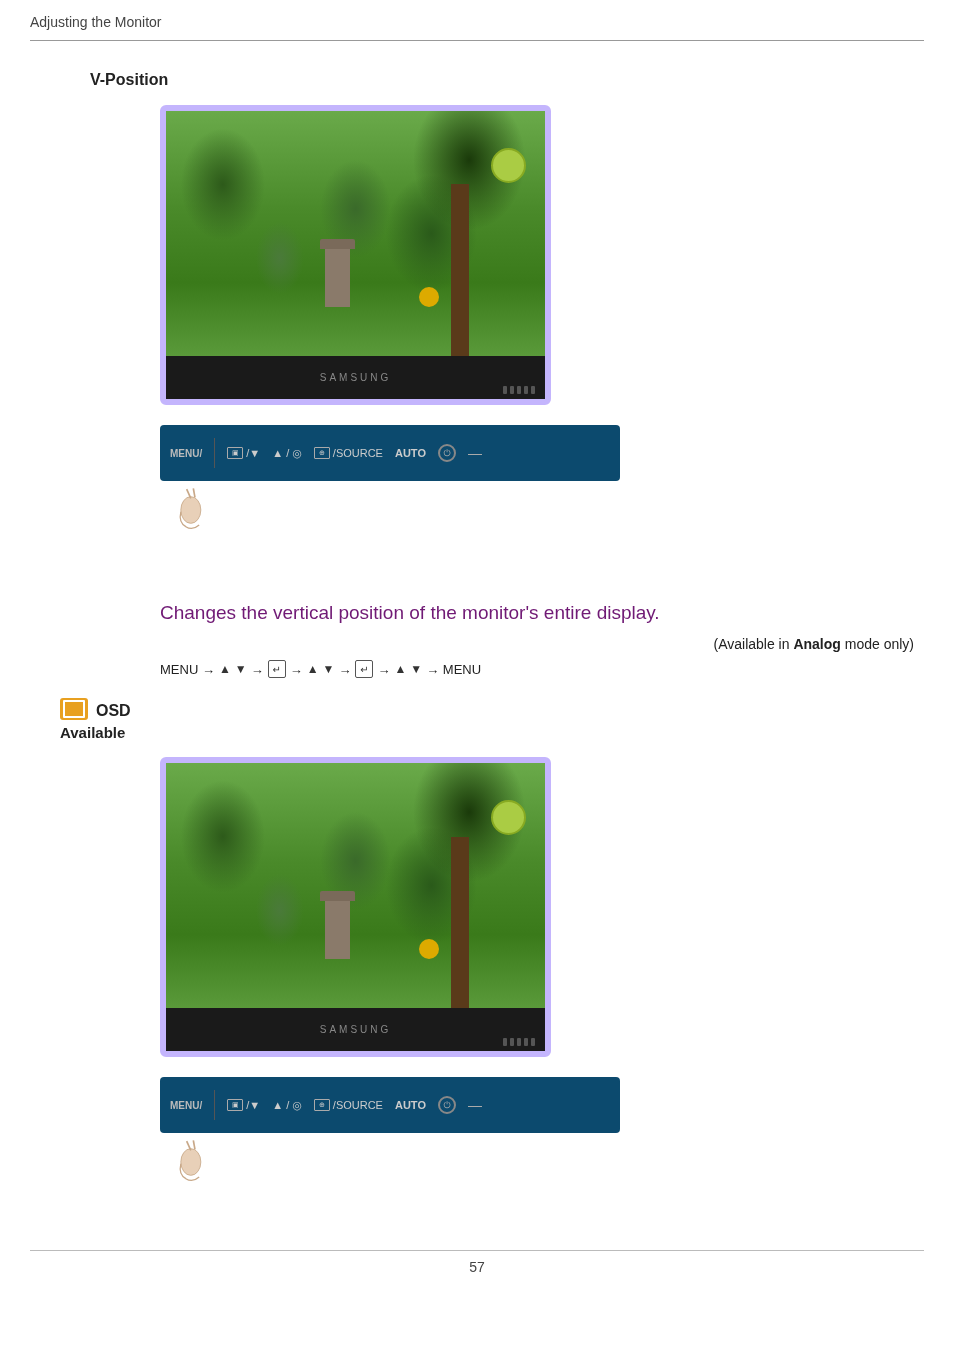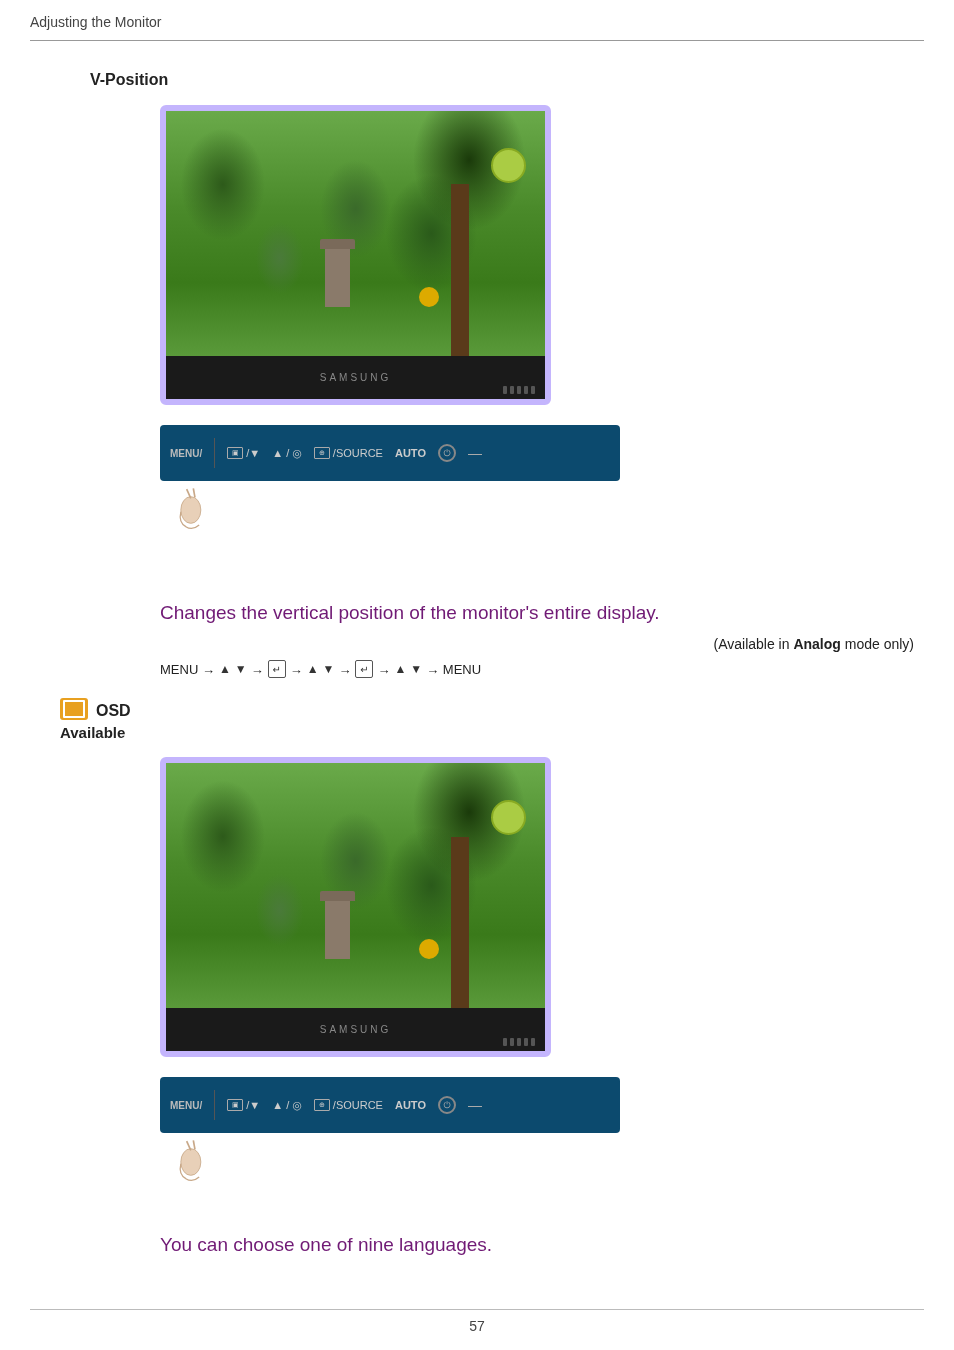--- a/index.html
+++ b/index.html
@@ -475,21 +475,20 @@
         <span style="color:#aaa;font-size:14px;">—</span>
       </div>
       <svg class="hand-svg" viewBox="0 0 50 60" style="margin-top:4px; margin-left:10px;">
         <ellipse cx="20" cy="30" rx="12" ry="16" fill="#e8d0b8" stroke="#c8a888" stroke-width="1"></ellipse>
         <line x1="20" y1="16" x2="15" y2="5" stroke="#c8a888" stroke-width="2"></line>
         <line x1="25" y1="15" x2="23" y2="4" stroke="#c8a888" stroke-width="2"></line>
         <path d="M8 32 Q5 45 14 50 Q22 55 30 48" fill="none" stroke="#c8a888" stroke-width="1.5"></path>
       </svg>
     </div>
 
-    <div class="description" style="margin-top:40px;">You can choose one of nine languages.</div>
 
   </div>
 
   <div class="bottom-section">
     <hr class="bottom-rule">
     <div class="page-number">57</div>
   </div>
 
 </div>
 

